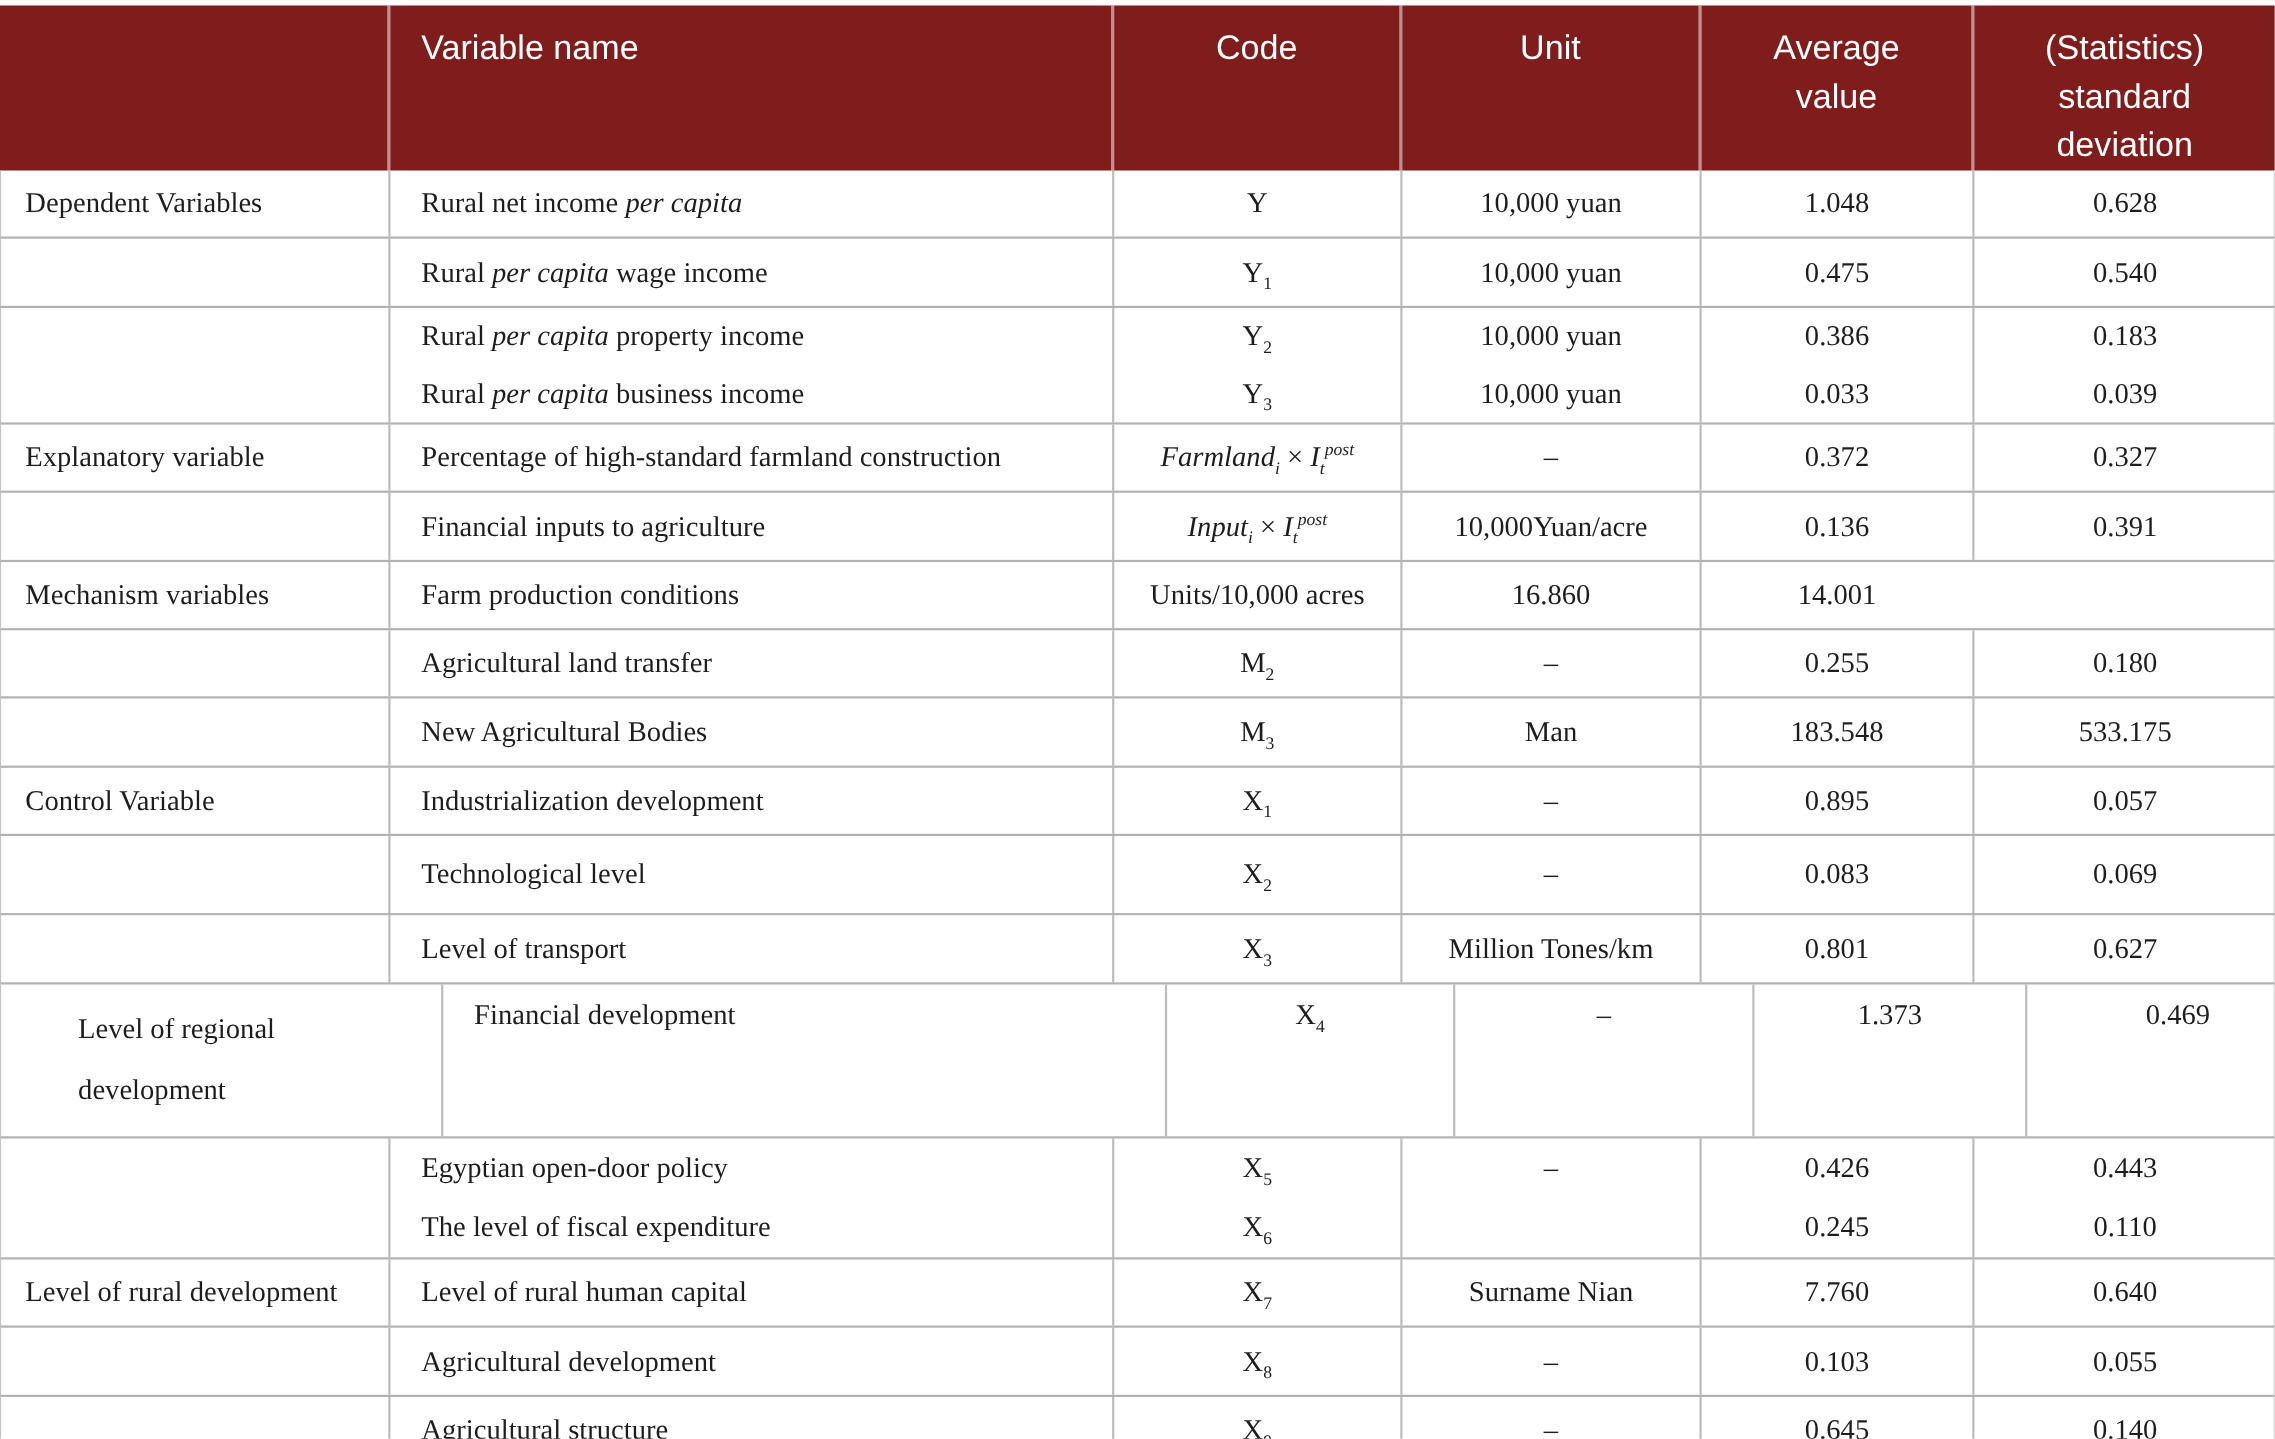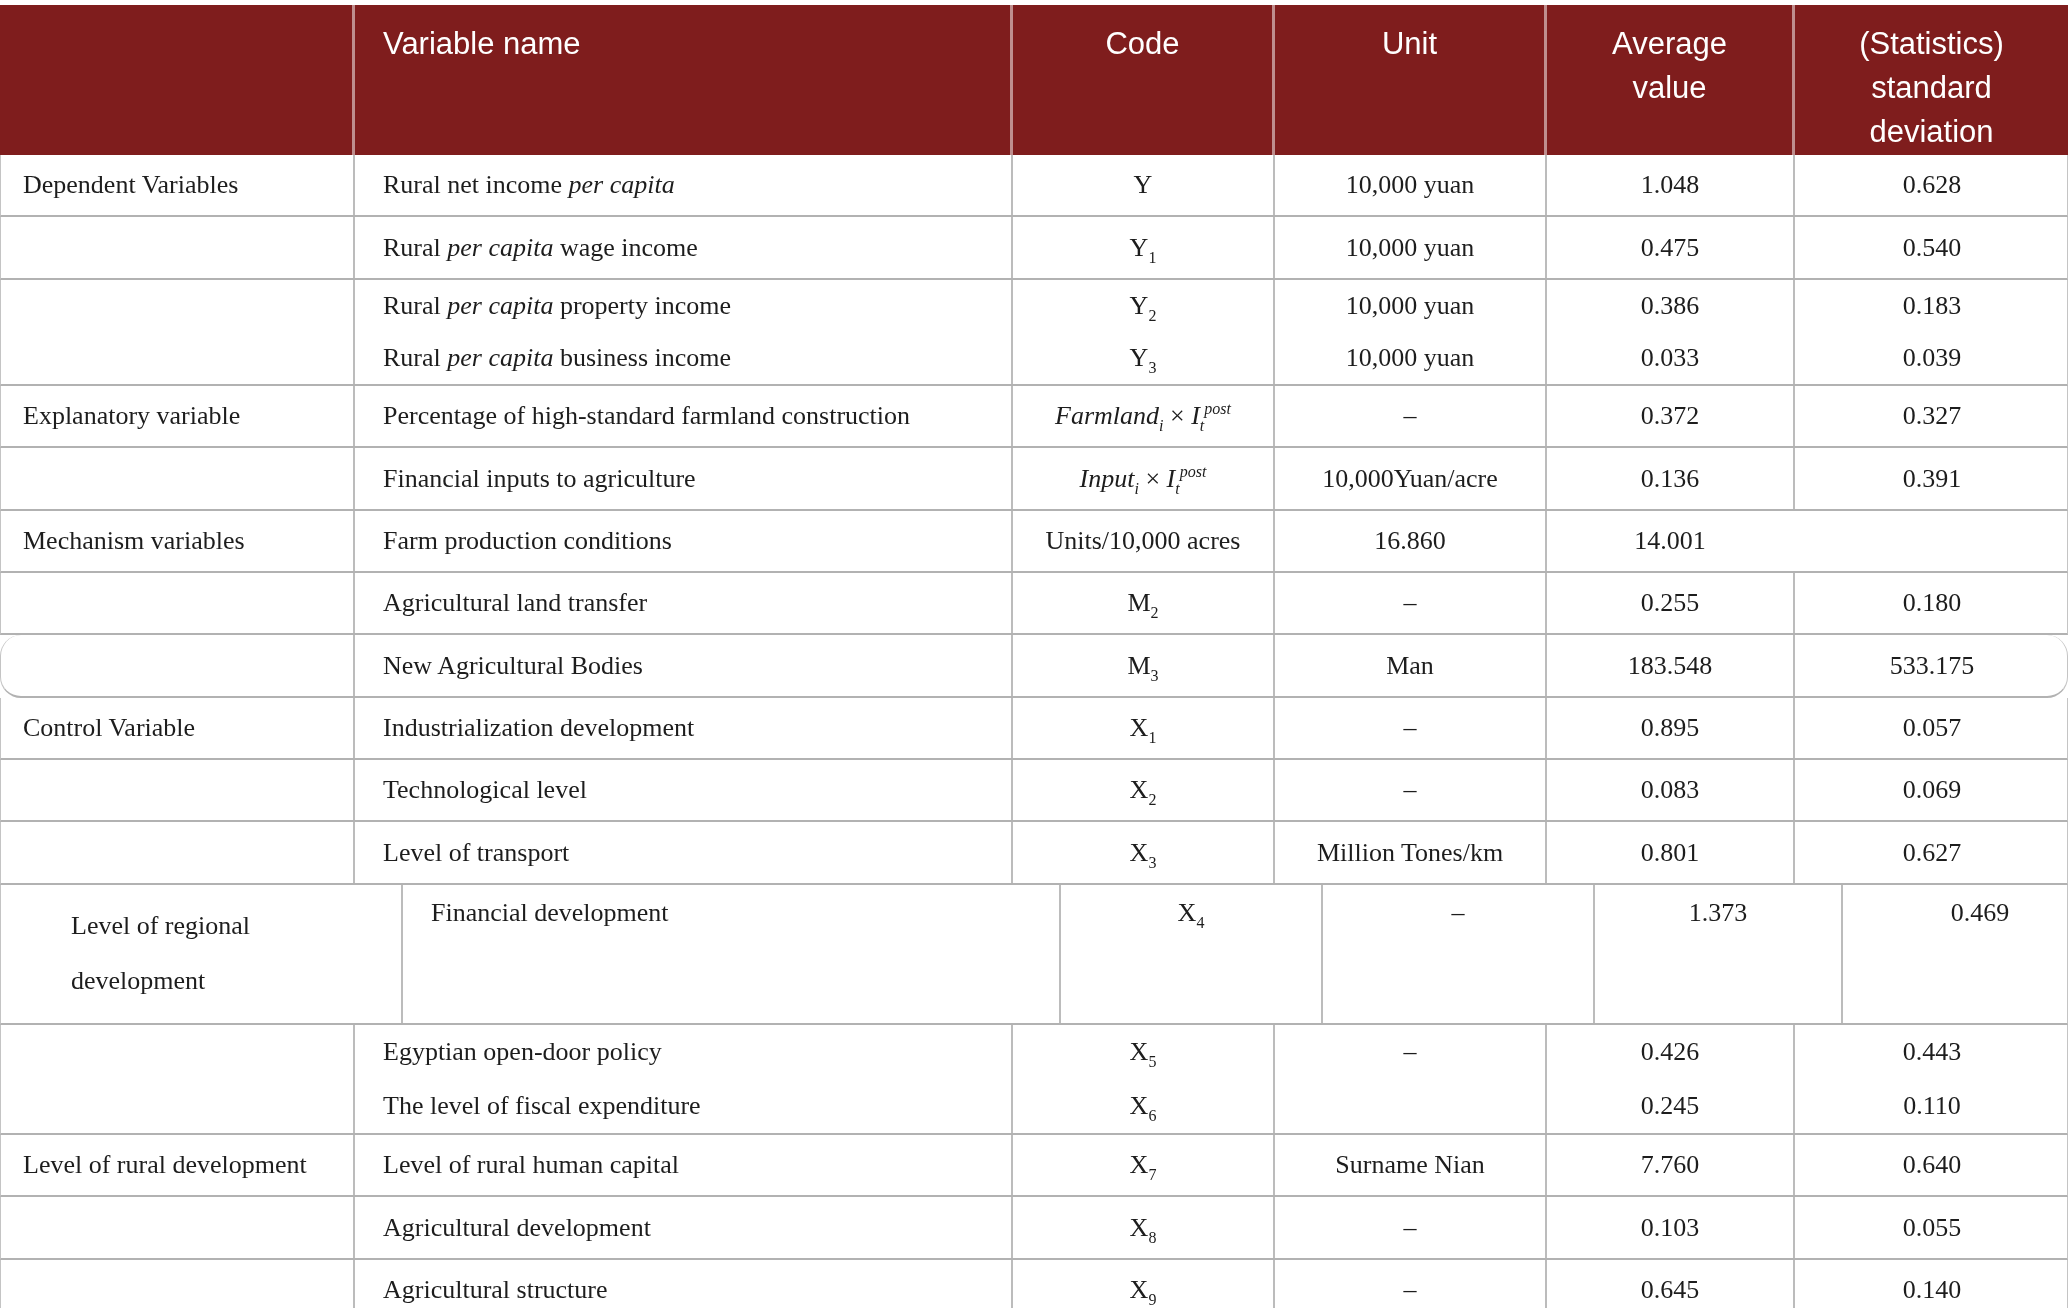--- a/index.html
+++ b/index.html
@@ -185,21 +185,21 @@
         <div class="bcell cc">
           <span class="line">–</span>
         </div>
         <div class="bcell cc">
           <span class="line">0.255</span>
         </div>
         <div class="bcell cc">
           <span class="line">0.180</span>
         </div>
       </div>
-      <div class="grid brow" style="height: 63px; border-radius: 21px;">
+      <div class="grid brow" style="height: 63px;">
         <div class="bcell cat"></div>
         <div class="bcell vname">
           <span class="line">New Agricultural Bodies</span>
         </div>
         <div class="bcell cc">
           <span class="line">M<span class="sb">3</span></span>
         </div>
         <div class="bcell cc">
           <span class="line">Man</span>
         </div>
@@ -223,21 +223,21 @@
         <div class="bcell cc">
           <span class="line">–</span>
         </div>
         <div class="bcell cc">
           <span class="line">0.895</span>
         </div>
         <div class="bcell cc">
           <span class="line">0.057</span>
         </div>
       </div>
-      <div class="grid brow" style="height: 62px;">
+      <div class="grid brow" style="height: 72px;">
         <div class="bcell cat"></div>
         <div class="bcell vname">
           <span class="line">Technological level</span>
         </div>
         <div class="bcell cc">
           <span class="line">X<span class="sb">2</span></span>
         </div>
         <div class="bcell cc">
           <span class="line">–</span>
         </div>

